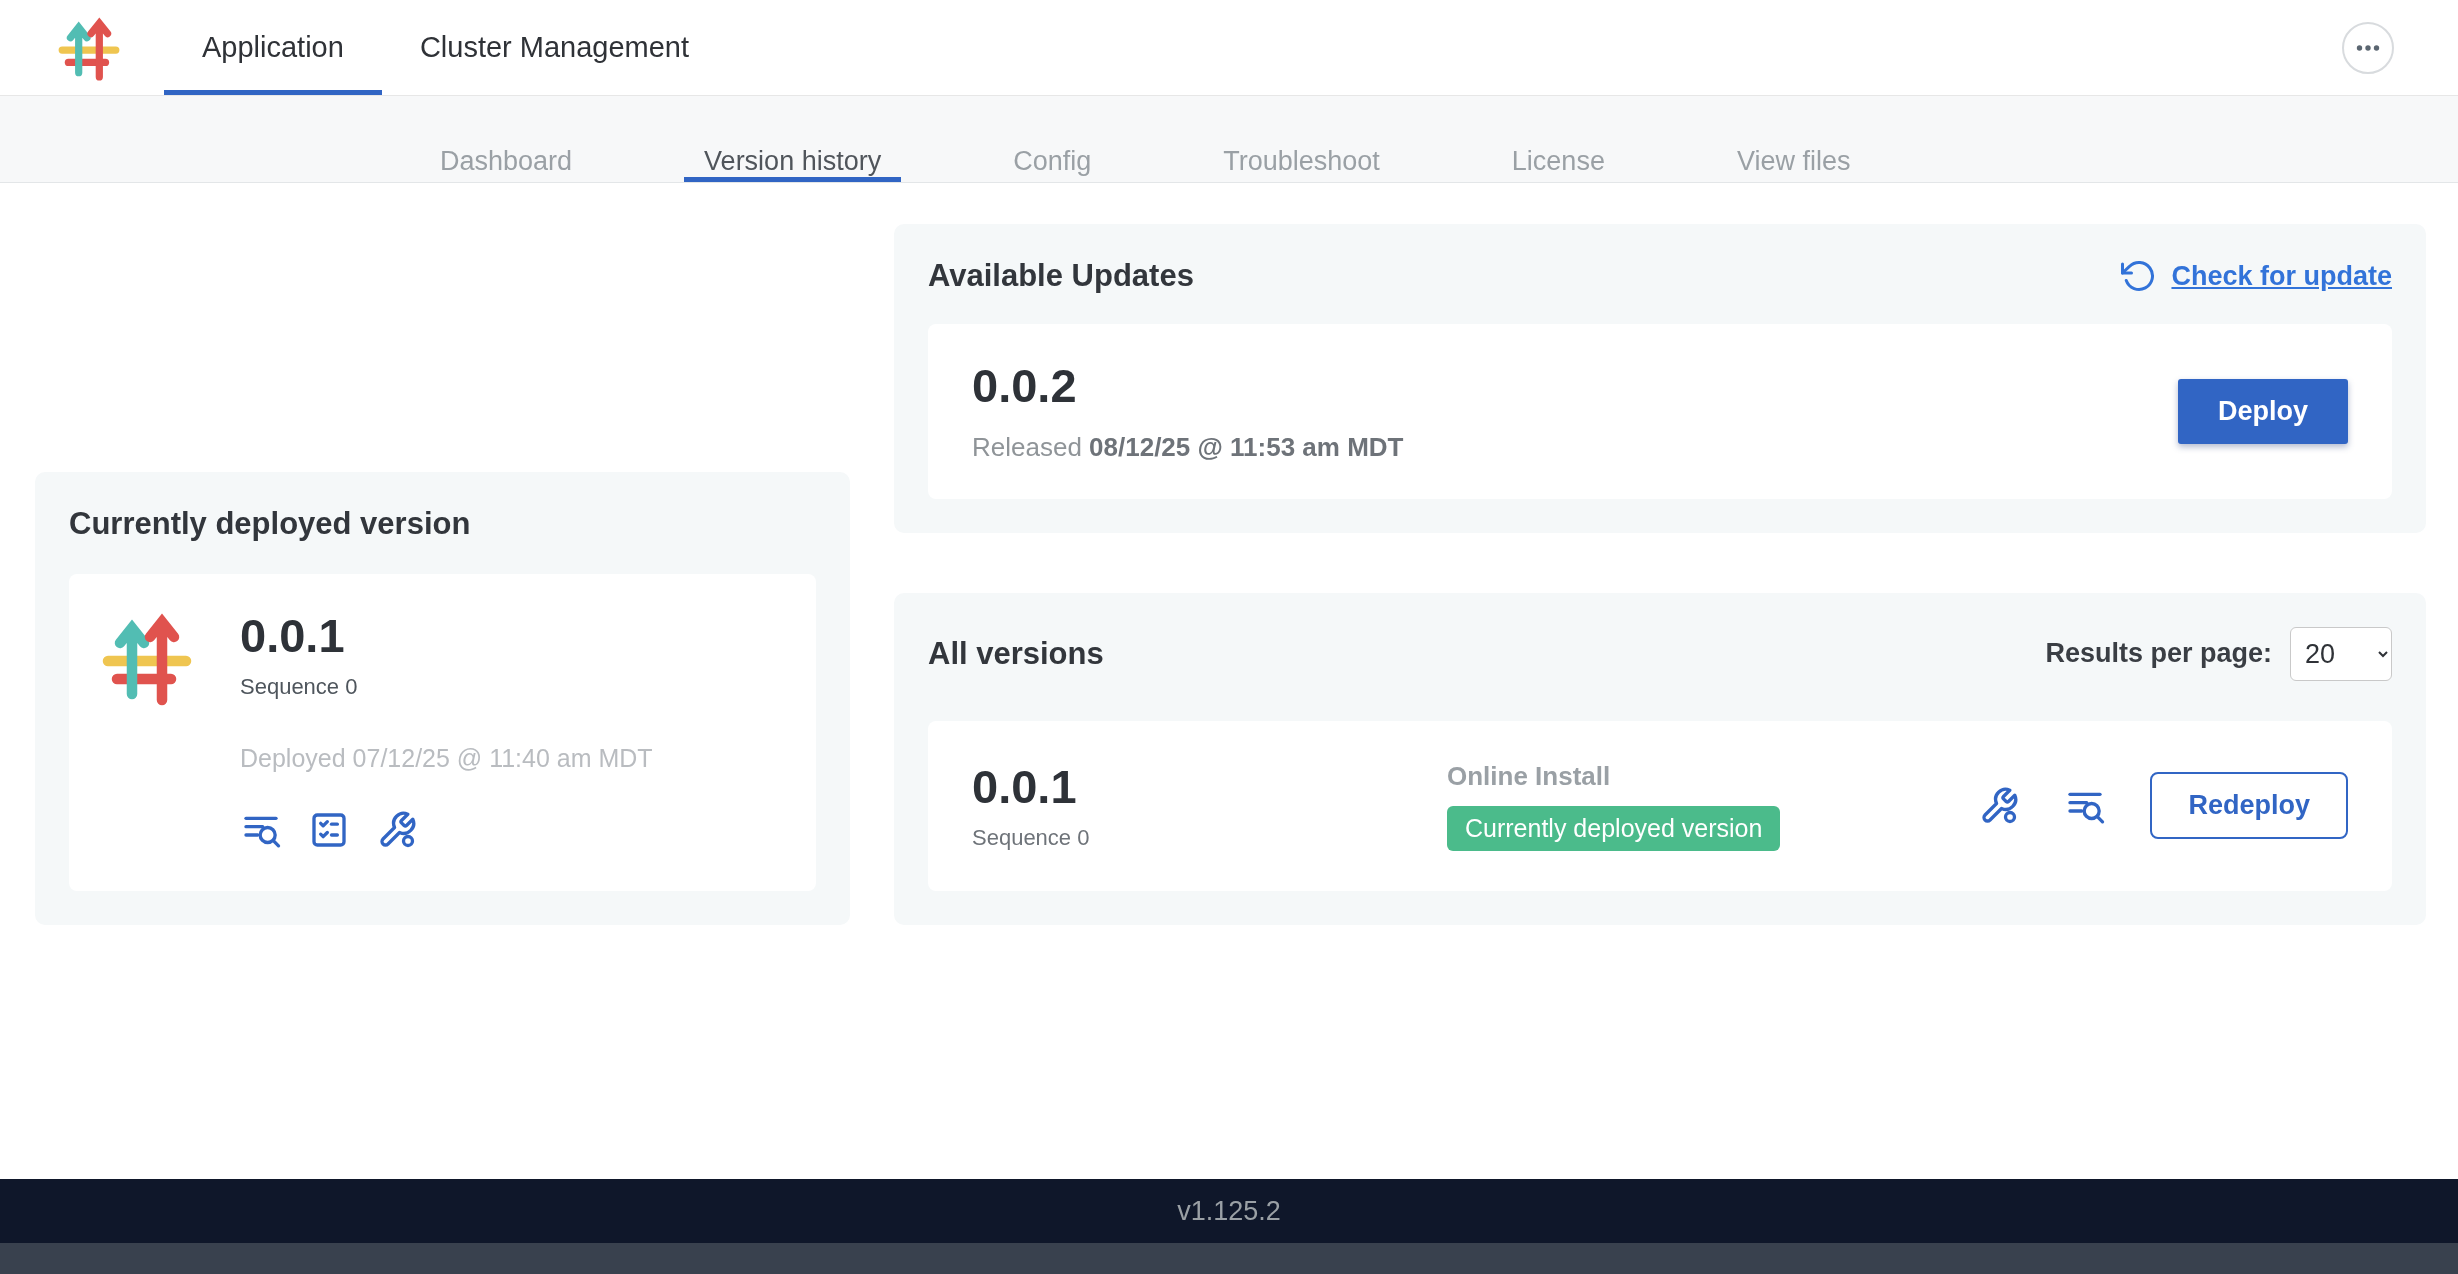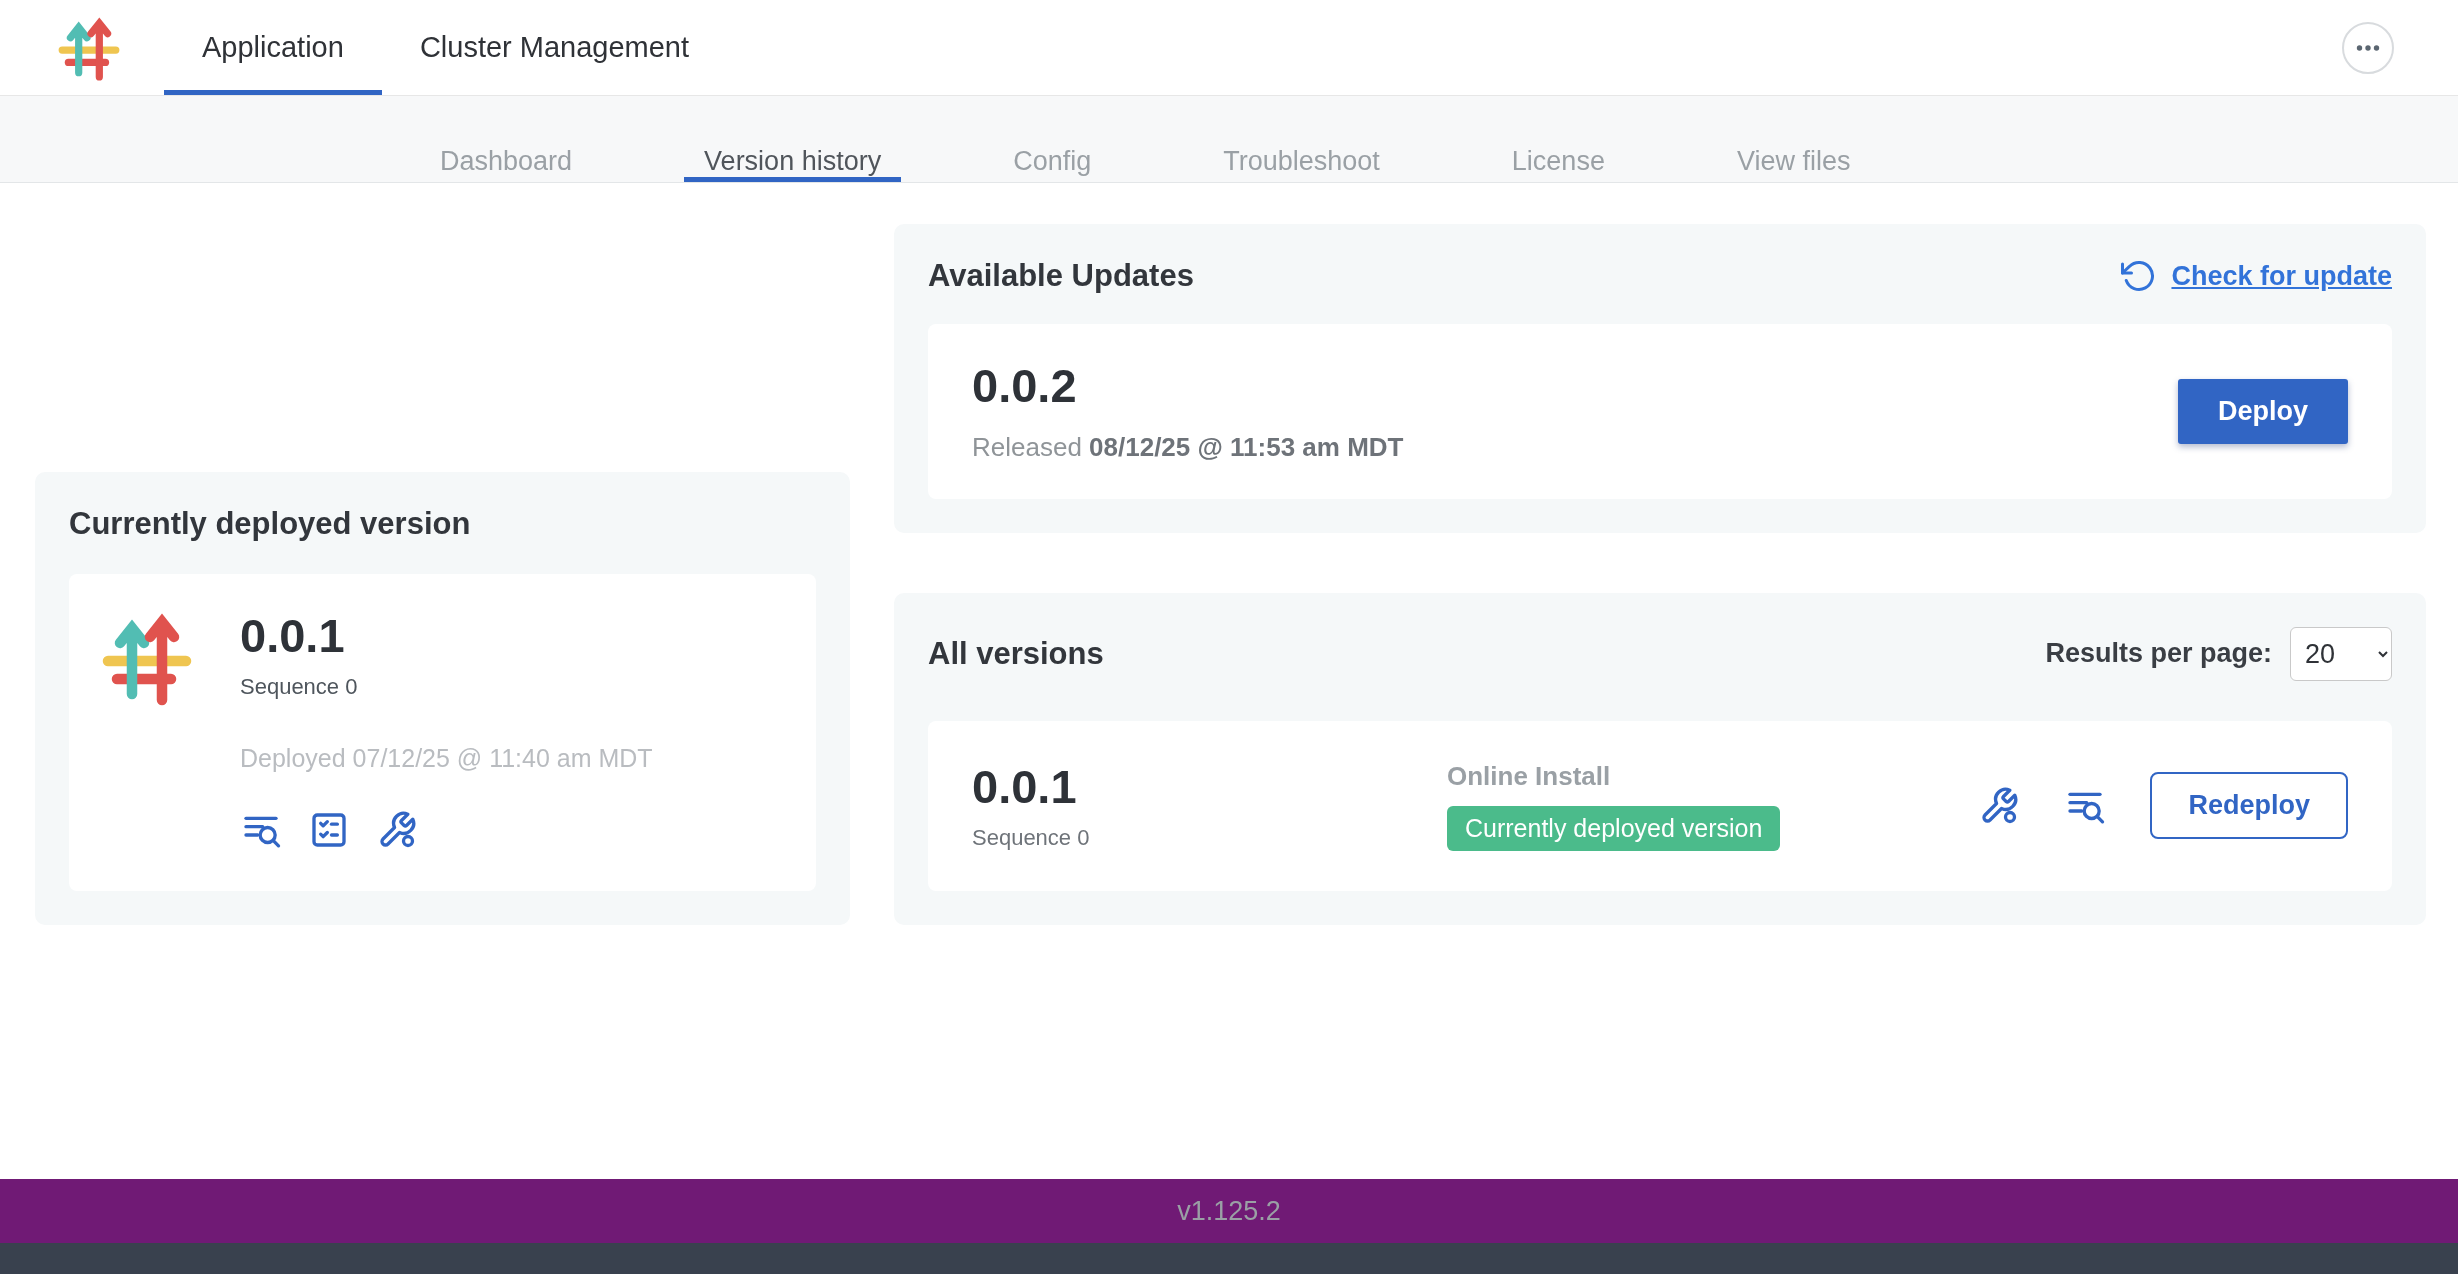--- a/index.html
+++ b/index.html
@@ -203,21 +203,21 @@
     border-radius: 8px;
     cursor: pointer;
   }
 
   
   .footer-strip {
     position: absolute;
     left: 0; right: 0;
     bottom: 31px;
     height: 64px;
-    background: #701a75;
+    background: #0f172a;
     display: flex;
     align-items: center;
     justify-content: center;
     font-size: 27px;
     color: #9aa0a5;
   }
   .bottombar {
     position: absolute;
     left: 0; right: 0;
     bottom: 0;

